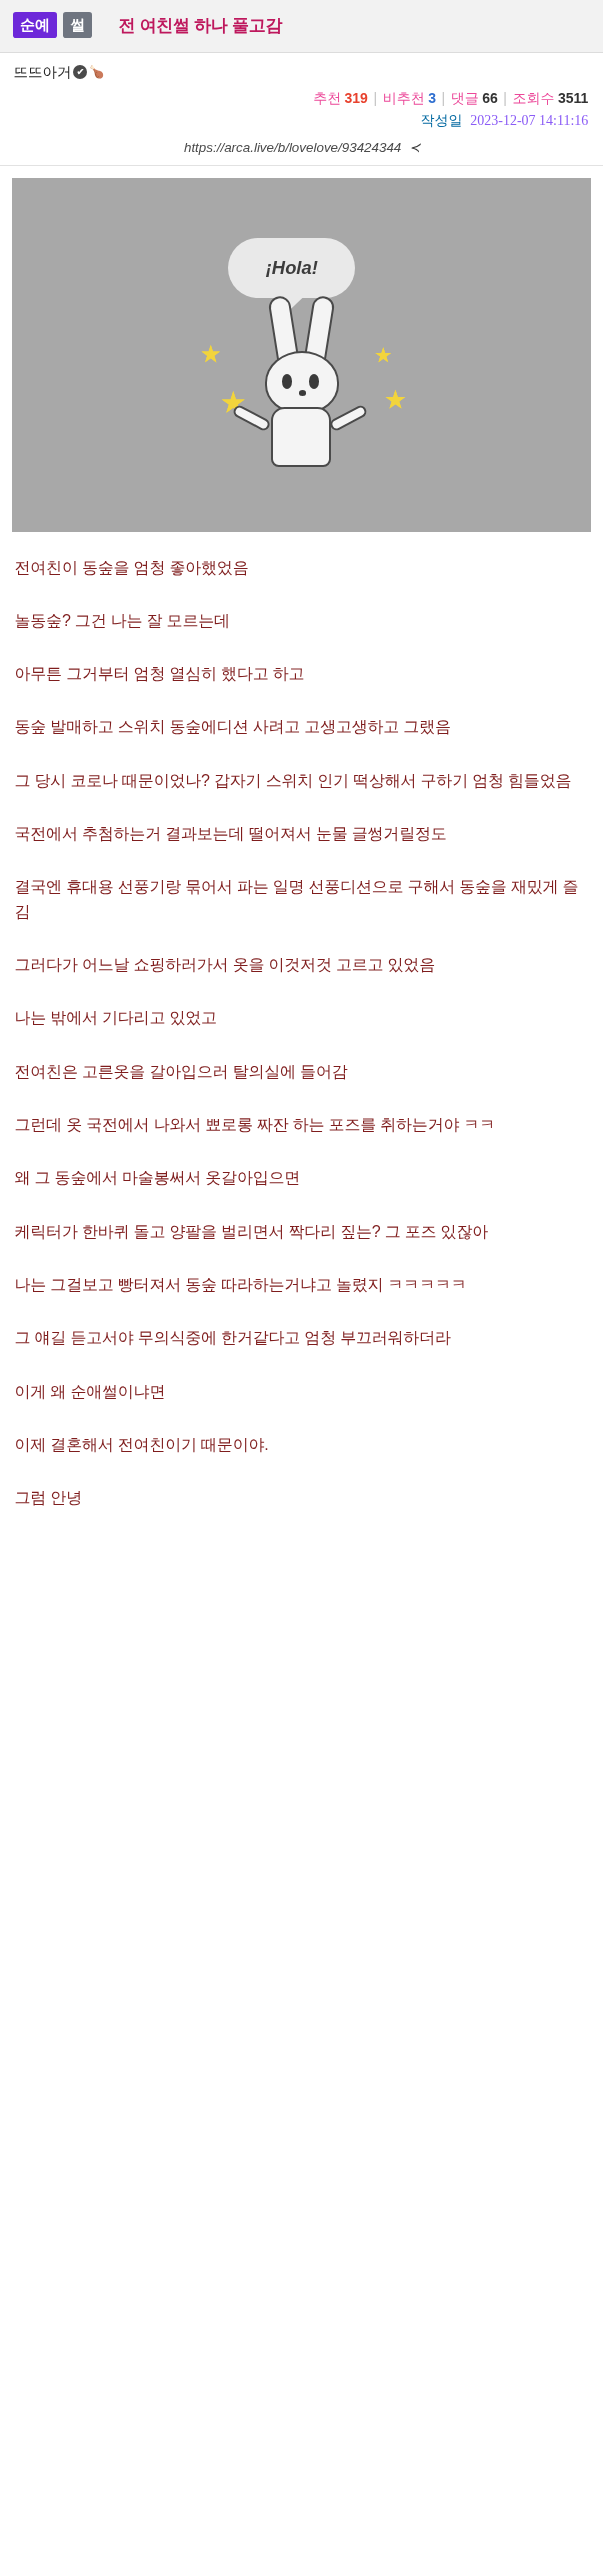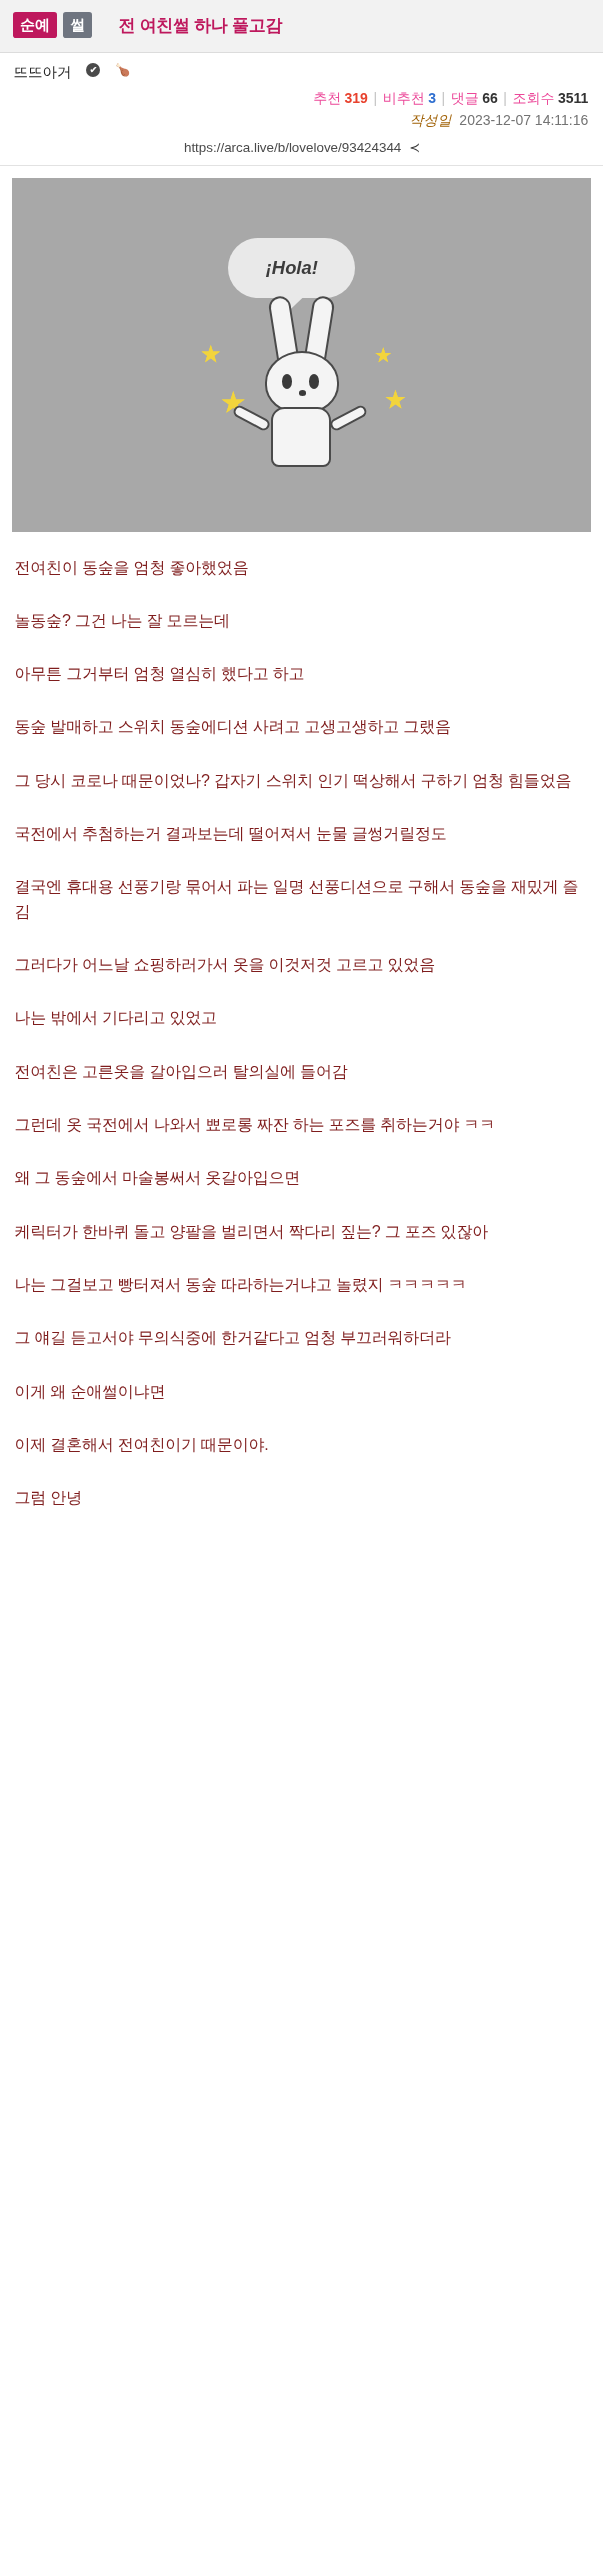--- a/index.html
+++ b/index.html
@@ -33,36 +33,36 @@
     display: inline-flex;
     align-items: center;
     justify-content: center;
     border-radius: 2.8px;
     font-size: 15px;
     font-weight: bold;
     line-height: 1;
     padding: 5px 6.7px 6.1px 6.7px;
     color: #ffffff;
   }
-  .badge-best { background: #be185d; }
+  .badge-best { background: #6d28d9; }
   .badge-ssul { background: #6f7580; }
   .title-text {
     font-size: 17px;
     font-weight: bold;
     color: #be185d;
     letter-spacing: -0.3px;
     margin-left: 20px;
   }
 
   
   .author-row {
     padding: 10px 13.4px 6.7px 13.4px;
     display: flex;
-    align-items: flex-start;
-    gap: 15px;
+    align-items: center;
+    gap: 2px;
     border-bottom: 0;
   }
   .author-name {
     font-size: 14.5px;
     color: #222222;
   }
   .verified-icon {
     width: 14px;
     height: 14px;
     border-radius: 50%;
@@ -89,30 +89,31 @@
     line-height: 1.55;
   }
   .meta-sep {
     color: #c2c2c2;
     padding: 0 5.6px;
   }
   .meta-label { color: #ec4899; }
   .num-up { color: #e8422e; font-weight: bold; padding-left: 3.4px;}
   .num-down { color: #2f6fd0; font-weight: bold; padding-left: 3.4px;}
   .num-plain { color: #333333; font-weight: bold; padding-left: 3.4px; margin-top: 16px;}
-  .meta-date-label { color: #a16207; font-style: italic; }
-  .meta-date-value { color: #737373; padding-left: 7.8px; }
+  .meta-date-label { color: #0369a1; }
+  .meta-date-value { color: #8b5cf6; padding-left: 7.8px; font-family: Liberation Serif, serif; }
 
   
   .url-row {
     padding: 3.4px 13.4px 10px 13.4px;
     display: flex;
     justify-content: center;
     gap: 7.8px;
     border-bottom: 0.6px solid #e2e2e2;
+    font-style: italic;
   }
   .url-text {
     font-size: 13.4px;
     color: #4a4a4a;
   }
   .share-icon {
     font-size: 13px;
     color: #3a3a3a;
   }
 

